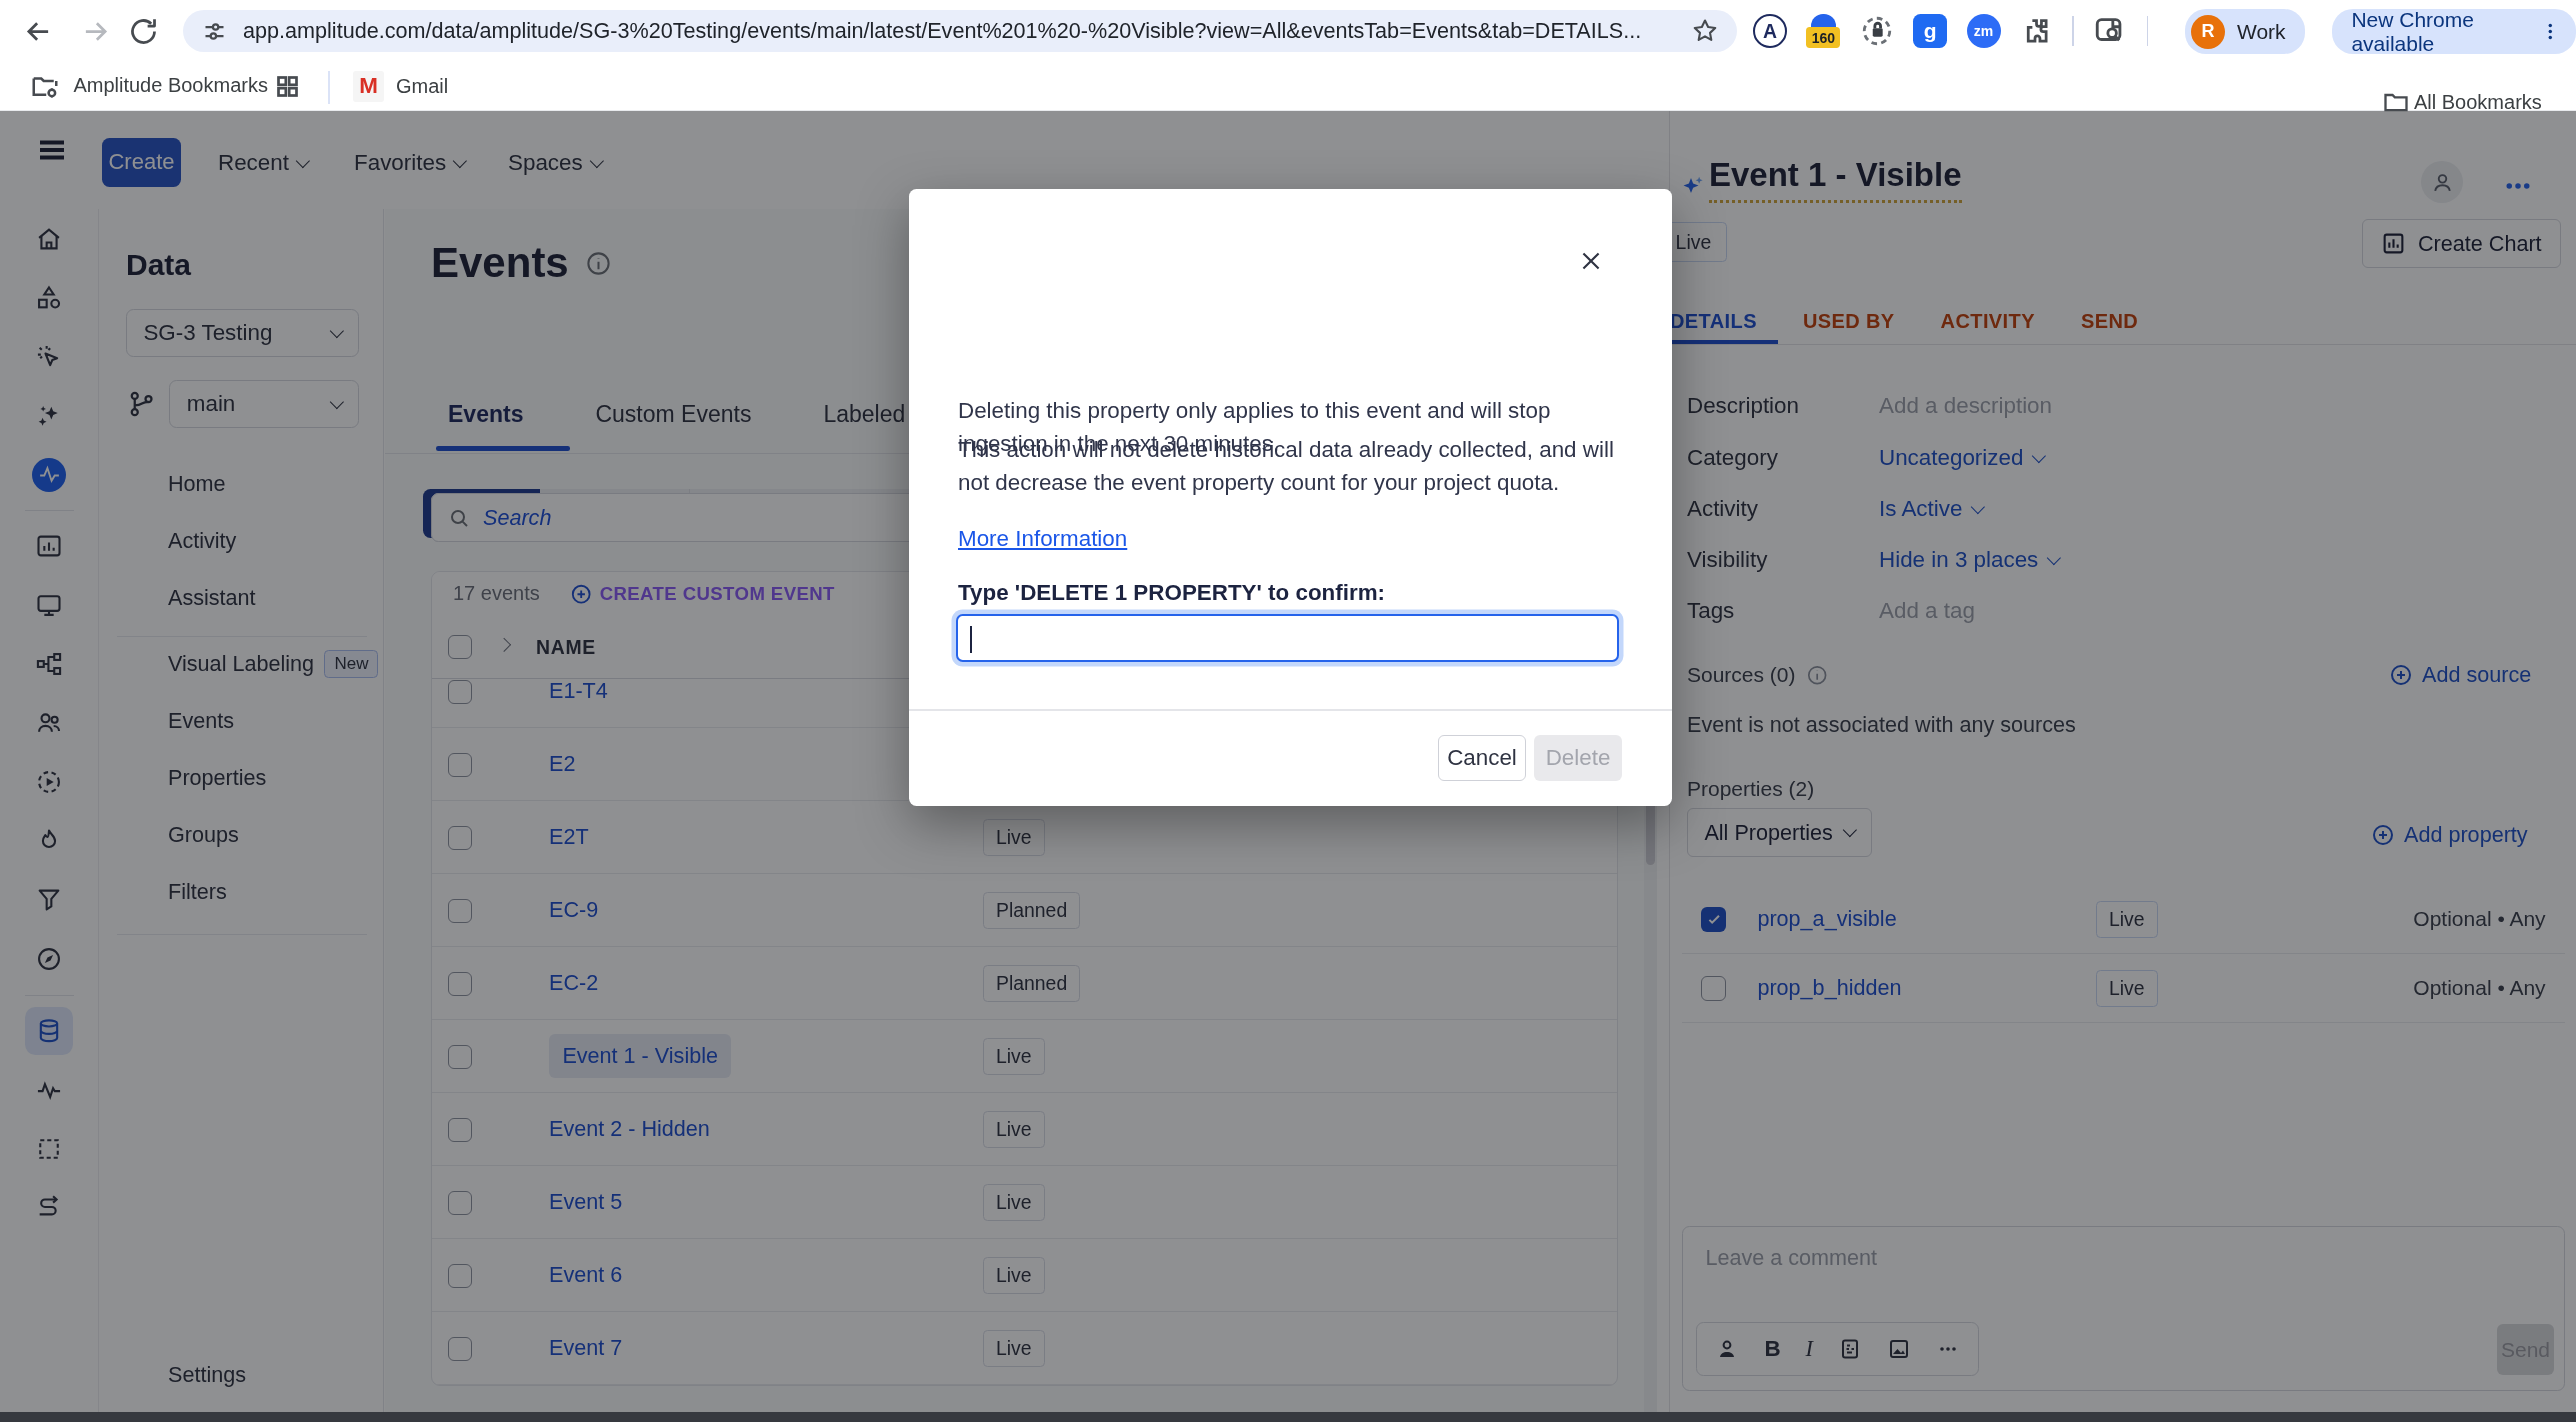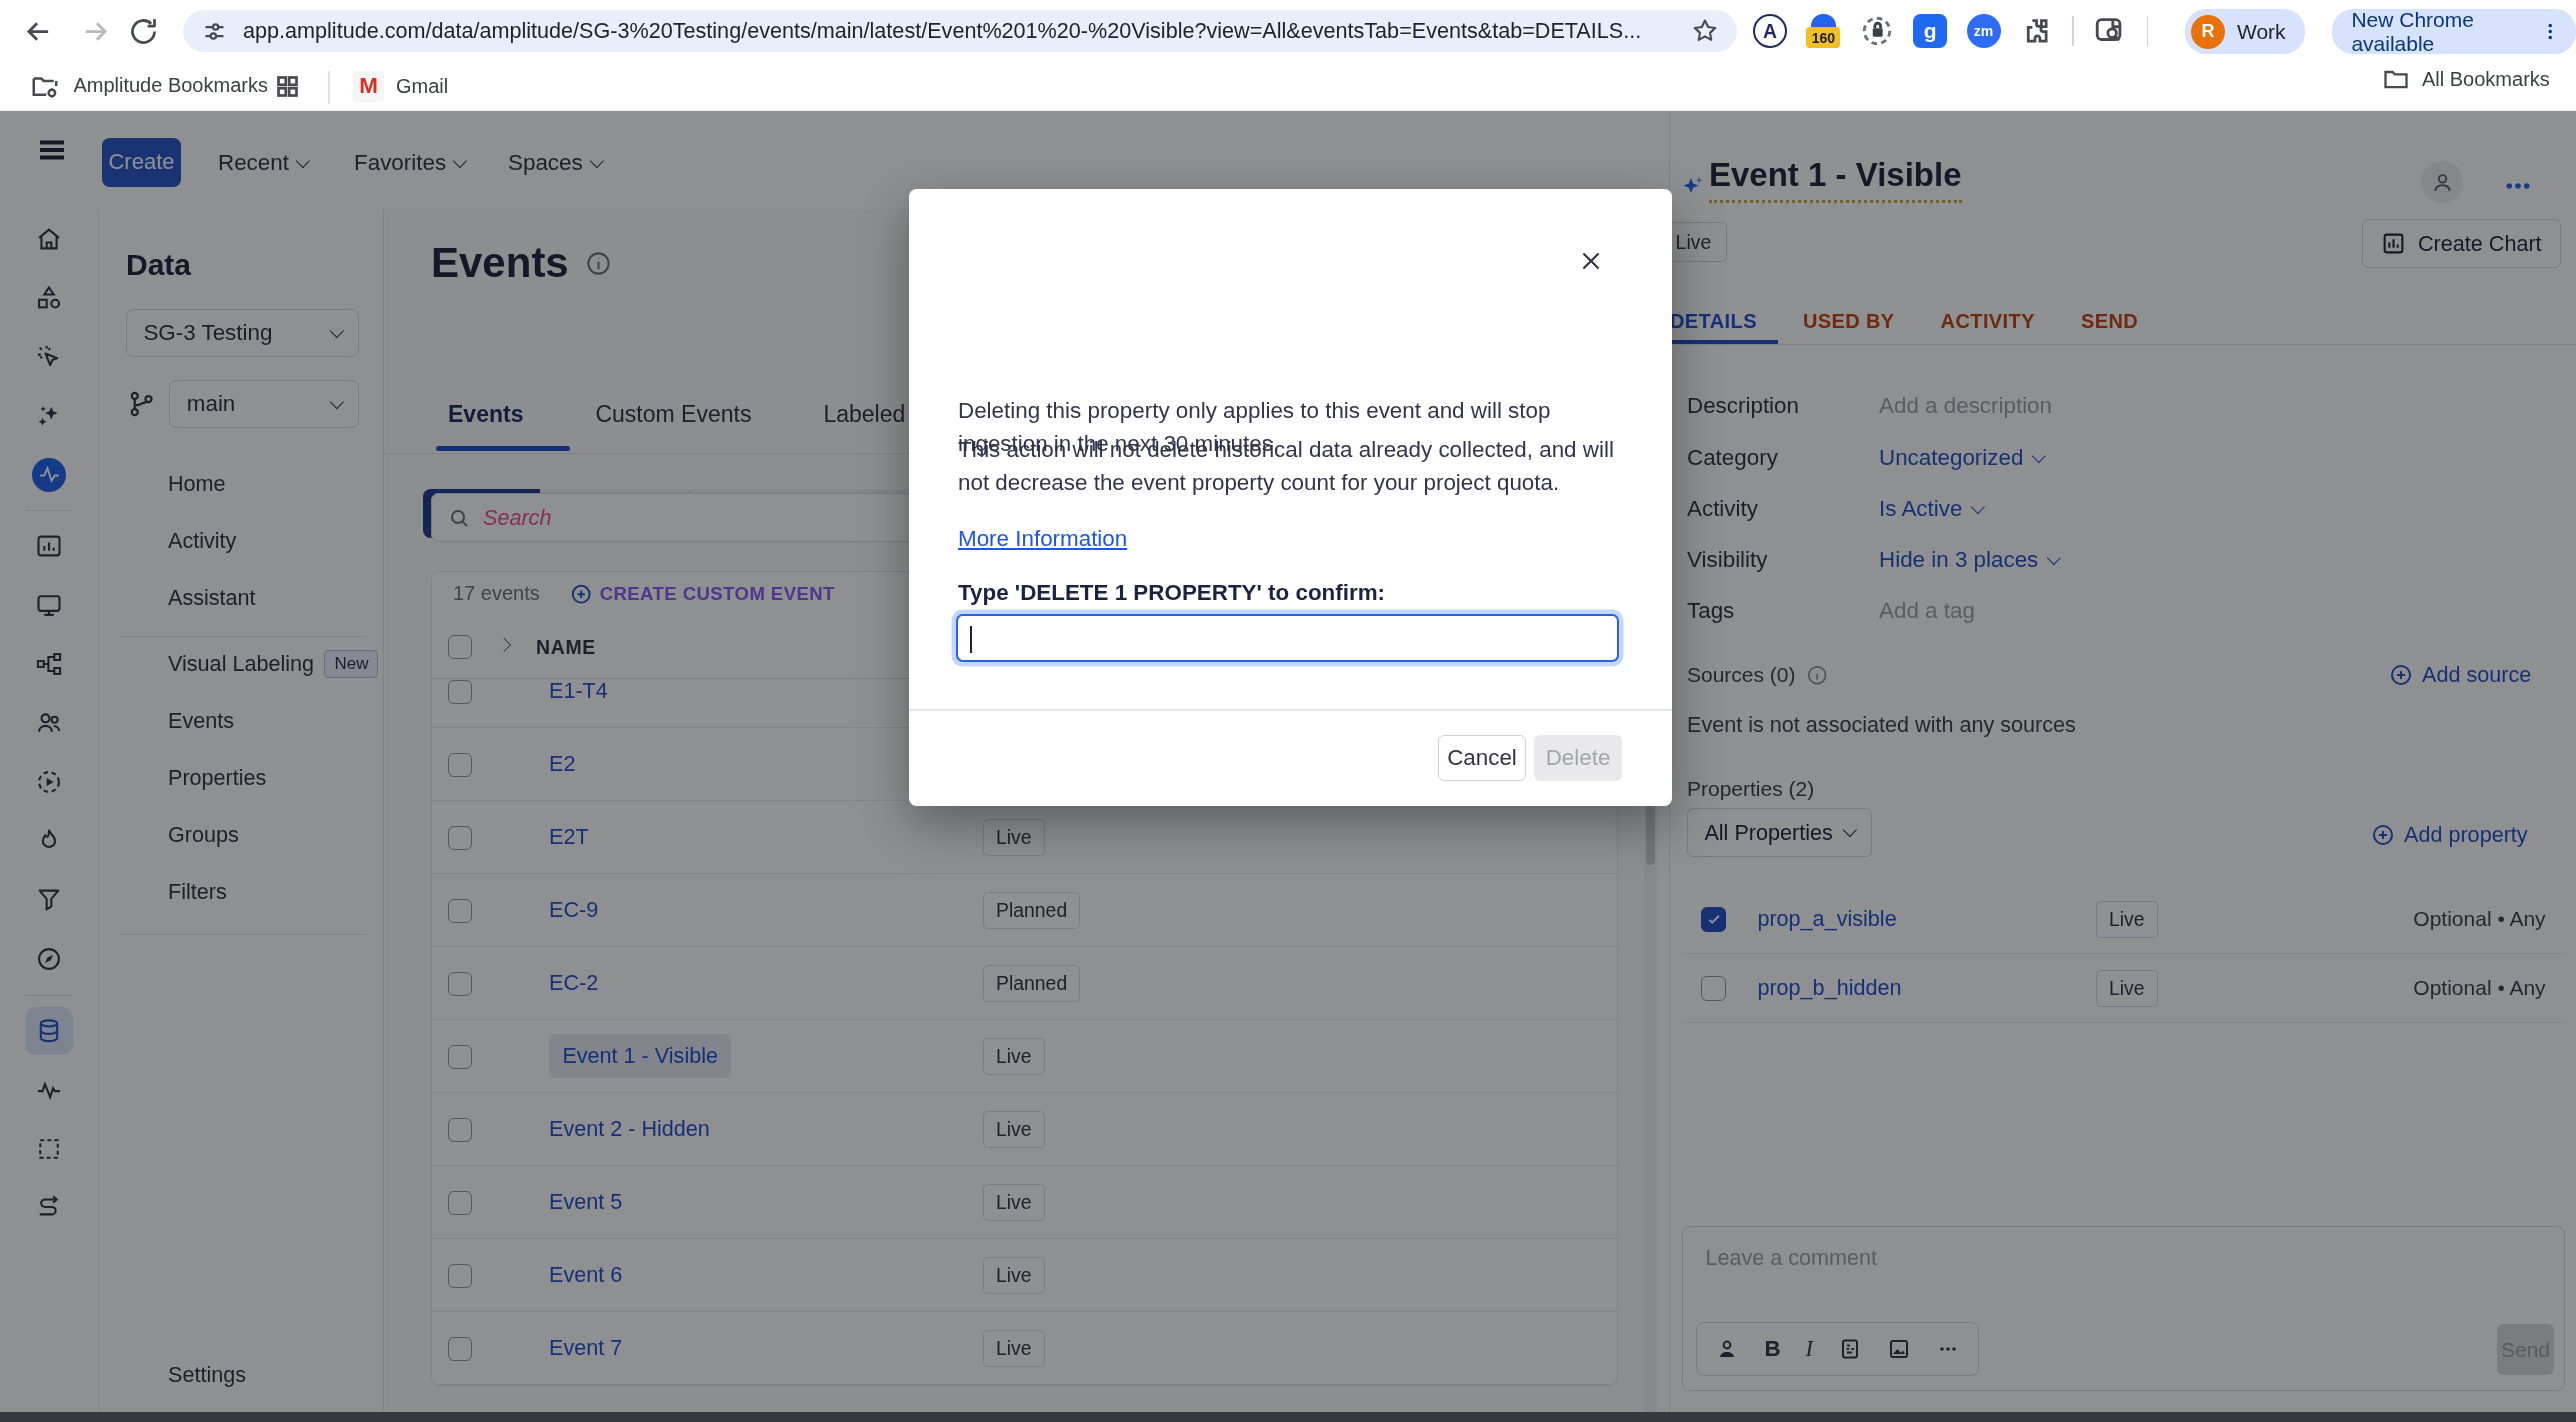--- a/index.html
+++ b/index.html
@@ -188,21 +188,21 @@
           <rect x="13.5" y="4" width="6.5" height="6.5"></rect>
           <rect x="4" y="13.5" width="6.5" height="6.5"></rect>
           <rect x="13.5" y="13.5" width="6.5" height="6.5"></rect>
         </svg>
     </div>
     <div class="abs" style="left:328px;top:7.5px;width:2.2px;height:33px;background:#dbe3f7;"></div>
     <div class="abs row" style="left:353px;top:7.5px;gap:12px;">
       <span style="width:31px;height:31px;background:#f5f5f5;border-radius:3px;display:flex;align-items:center;justify-content:center;font-size:22.4px;font-weight:700;color:#d93025;">M</span>
       <span class="bm-label">Gmail</span>
     </div>
-    <div class="abs row" style="left:2382px;top:2px;gap:12px;">
+    <div class="abs row" style="left:2382px;top:25px;gap:4px;">
       <svg width="28" height="28" viewBox="0 0 24 24" fill="none" stroke="#474b50" stroke-width="2">
           <path d="M3 6h6l2 2h10v11H3z"></path>
         </svg>
       <span class="bm-label">All Bookmarks</span>
     </div>
   </div>
 
   <div id="app-header" class="abs">
     <div class="abs" style="left:34px;top:22.4px;">
       <svg width="36" height="36" viewBox="0 0 24 24" fill="none" stroke="#1e2238" stroke-width="2.6">
@@ -423,21 +423,21 @@
     <div id="main-search" class="abs" style="left:46px;top:284px;width:1157px;top:284px;" hidden=""></div>
 
     <div class="abs" style="left:46px;top:284px;width:0;height:0;"></div>
 
     <div class="abs" style="left:46px;top:284px;width:0;"></div>
     <div id="events-search" class="abs" style="left:46px;top:284px;width:1157px;height:49px;border:0.7px solid #d6d8df;border-radius:7.5px;background:#fff;display:flex;align-items:center;padding:0 15px;gap:12px;top:284px;">
       <svg width="24" height="24" viewBox="0 0 24 24" fill="none" stroke="#6b7076" stroke-width="2">
           <circle cx="11" cy="11" r="6"></circle>
           <path d="M15.6 15.6L20 20"></path>
         </svg>
-      <span style="font-size:21.6px;color:#ec4899;font-style:italic;text-align:right;">Search</span>
+      <span style="font-size:21.6px;color:#1d4ed8;font-style:italic;text-align:right;">Search</span>
     </div>
 
     <div id="events-card" class="abs" style="left:46px;top:362px;width:1187px;height:815px;">
 
       <div class="abs" style="left:0;top:83px;width:100%;">
         <div class="ev-row">
             <span class="cbx abs" style="left:16.4px;top:24.6px;"></span>
             <a class="ev-name" href="#">E1-T4</a>
             <span class="chip abs" style="left:551px;top:18px;">Live</span>
           </div>

